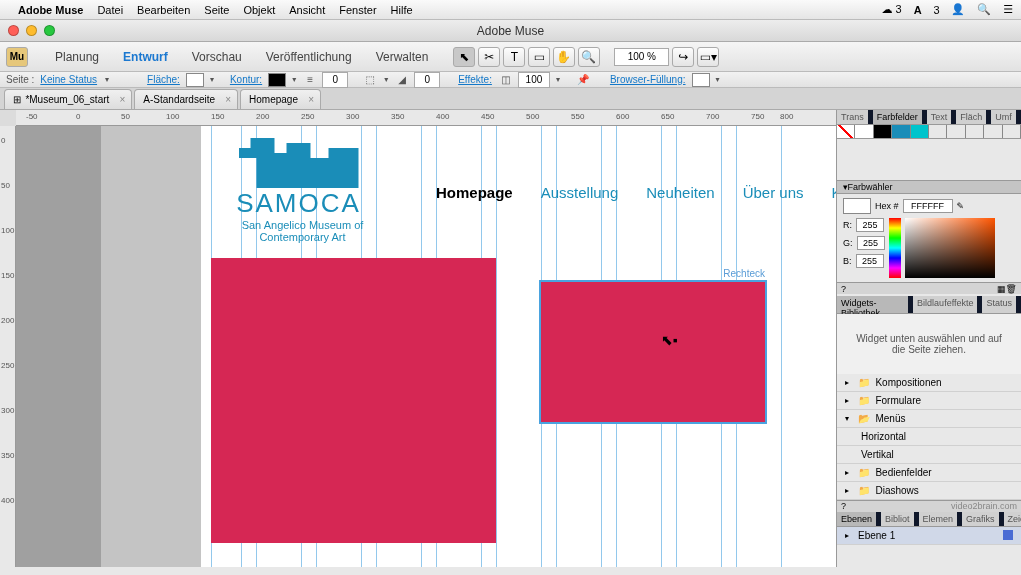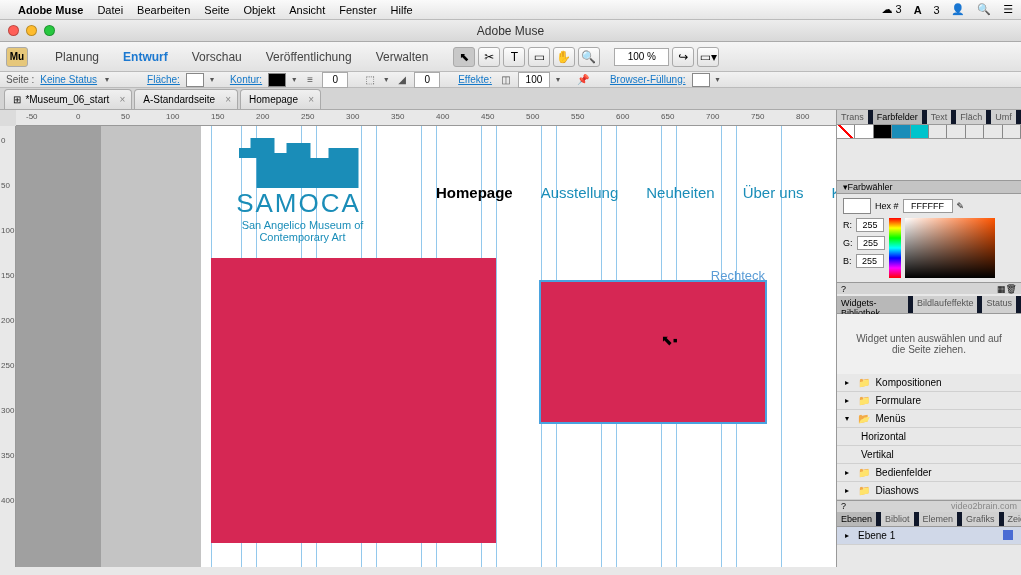--- a/index.html
+++ b/index.html
@@ -61,21 +61,21 @@
 .logo-area { position: absolute; left: 10px; top: 12px; width: 175px; color: #1a8db8; }
 .castle { width: 120px; height: 50px; background: #1a8db8; margin: 0 auto; position: relative; clip-path: polygon(15% 100%, 15% 40%, 0 40%, 0 20%, 10% 20%, 10% 0, 30% 0, 30% 30%, 40% 30%, 40% 10%, 60% 10%, 60% 40%, 75% 40%, 75% 20%, 100% 20%, 100% 100%); }
 .logo-text { font-size: 26px; letter-spacing: 2px; font-weight: 300; text-align: center; }
 .logo-sub { font-size: 11px; text-align: center; padding-left: 8px; }
 .nav-links { position: absolute; left: 235px; top: 58px; display: flex; gap: 28px; font-size: 15px; }
 .nav-links span.active { color: #000; font-weight: bold; }
 .nav-links span { color: #1a8db8; }
 .rect { position: absolute; background: #d62754; }
 .rect1 { left: 10px; top: 132px; width: 285px; height: 285px; }
 .rect2 { left: 338px; top: 154px; width: 228px; height: 144px; border: 2px solid #4aa3df; }
-.tooltip { position: absolute; top: -14px; right: 0; font-size: 13px; color: #5a9cd6; }
+.tooltip { position: absolute; top: -14px; right: 0; font-size: 10px; color: #5a9cd6; }
 .cursor-arrow { position: absolute; left: 120px; top: 50px; font-size: 14px; color: #000; }
 
 
 .panels { width: 185px; background: #e8e8e8; display: flex; flex-direction: column; border-left: 1px solid #999; }
 .panel-tabs { height: 18px; background: #d0d0d0; display: flex; border-bottom: 1px solid #999; font-size: 9px; }
 .panel-tab { padding: 2px 4px; border-right: 5px solid #0f172a; color: #555; }
 .panel-tab.active { background: #b8b8b8; color: #000; }
 .swatch-row { height: 16px; display: flex; border-bottom: 1px solid #999; }
 .sw { flex: 1; border-right: 1px solid #888; }
 .panel-header { height: 16px; background: #c4c4c4; display: flex; align-items: center; padding: 0 6px; font-size: 9px; border-bottom: 1px solid #999; border-top: 1px solid #999; }
@@ -204,21 +204,21 @@
         <span style="left:330px">300</span>
       <span style="left:375px">350</span>
         <span style="left:420px">400</span>
       <span style="left:465px">450</span>
         <span style="left:510px">500</span>
       <span style="left:555px">550</span>
         <span style="left:600px">600</span>
       <span style="left:645px">650</span>
         <span style="left:690px">700</span>
       <span style="left:735px">750</span>
-        <span style="left:780px">800</span>
+        <span style="left:764px">800</span>
     </div>
     <div class="ruler-v">
       <span style="top:10px">0</span>
         <span style="top:55px">50</span>
         <span style="top:100px">100</span>
       <span style="top:145px">150</span>
         <span style="top:190px">200</span>
         <span style="top:235px">250</span>
       <span style="top:280px">300</span>
         <span style="top:325px">350</span>

